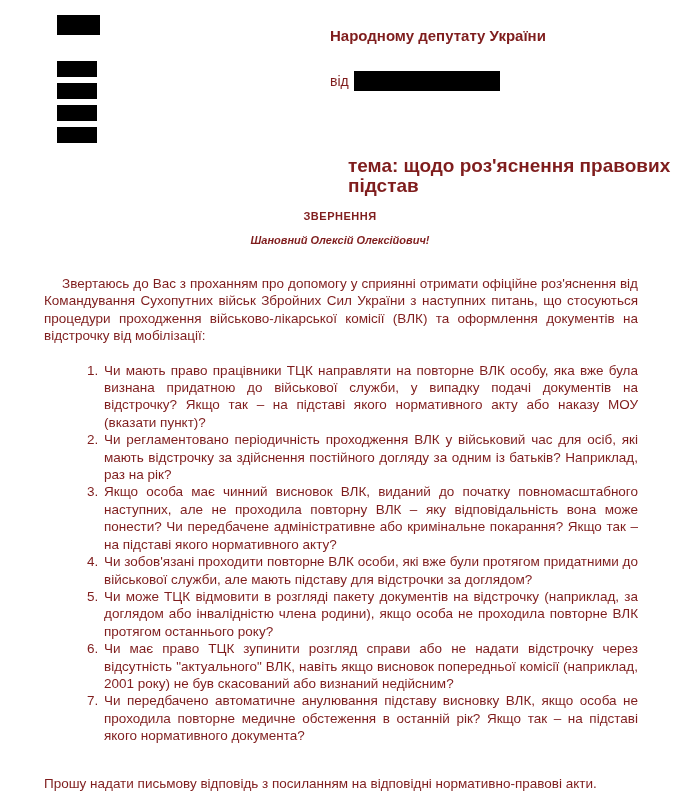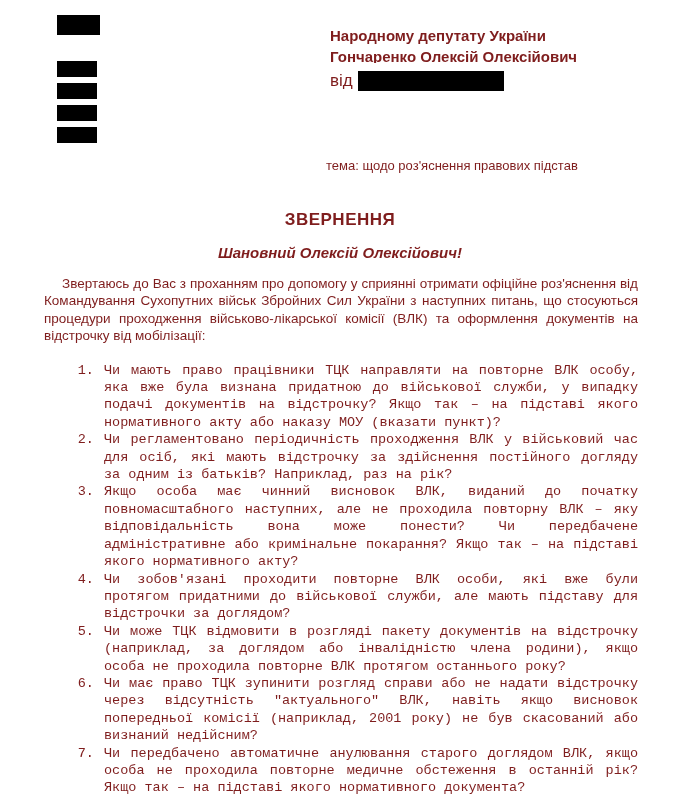--- a/index.html
+++ b/index.html
@@ -16,70 +16,68 @@
 
   .recipient-block {
     position:absolute; left:330px; top:16px;
     font-size:15px; font-weight:bold; line-height:22px;
     white-space:nowrap;
   }
   .recipient-line2 { height:16px; overflow:hidden; line-height:19px; }
   .from-line {
     position:absolute; left:330px; top:62px;
     display:flex; align-items:center;
-    font-size:17px; font-weight:normal;
+    font-size:14px; font-weight:normal;
   }
   .from-line .redaction-inline {
     display:inline-block; background:#000;
     width:146px; height:20px; margin-left:5px;
   }
 
   .subject-block {
-    position:absolute; left:326px; top:147px;
-    font-size:13px; line-height:20px; font-weight:normal;
+    position:absolute; left:348px; top:147px;
+    font-size:19px; line-height:20px; font-weight:bold;
   }
 
   .doc-title {
     position:absolute; left:0; top:201px; width:680px;
-    text-align:center; font-size:17px; font-weight:bold;
+    text-align:center; font-size:11px; font-weight:bold;
     letter-spacing:0.5px;
   }
   .salutation {
-    position:absolute; left:0; top:235px; width:680px;
-    text-align:center; font-size:15px; font-weight:bold; font-style:italic;
+    position:absolute; left:0; top:225px; width:680px;
+    text-align:center; font-size:11px; font-weight:bold; font-style:italic;
   }
 
   .doc-body {
     position:absolute; left:44px; top:266px; width:594px;
     font-size:13.5px; line-height:17.4px; text-align:justify;
   }
   .intro { margin:0; text-indent:18px; }
   .questions {
     margin:17px 0 0 0;
     padding-left:58px;
-    font-family:Liberation Mono, monospace;
   }
   .questions li { margin:0; padding-left:2px; }
   .closing { margin:30px 0 0 0; }
   .signoff { margin:16px 0 0 0; font-weight:bold; }
 </style>
 </head>
 <body>
 
 <div class="page">
 
   <div class="redaction" style="left:57px;top:6px;width:43px;height:20px"></div>
   <div class="redaction" style="left:57px;top:52px;width:40px;height:16px"></div>
   <div class="redaction" style="left:57px;top:74px;width:40px;height:16px"></div>
   <div class="redaction" style="left:57px;top:96px;width:40px;height:16px"></div>
   <div class="redaction" style="left:57px;top:118px;width:40px;height:16px"></div>
 
   <div class="recipient-block">
     <div>Народному депутату України</div>
-    <div class="recipient-line2">Гончаренко Олексій Олексійович</div>
   </div>
   <div class="from-line">
     <span>від</span>
     <span class="redaction-inline"></span>
   </div>
 
   <div class="subject-block">
     <div>тема: щодо роз'яснення правових підстав</div>
   </div>
 
@@ -88,18 +86,19 @@
 
   <div class="doc-body">
     <p class="intro">Звертаюсь до Вас з проханням про допомогу у сприянні отримати офіційне роз'яснення від Командування Сухопутних військ Збройних Сил України з наступних питань, що стосуються процедури проходження військово-лікарської комісії (ВЛК) та оформлення документів на відстрочку від мобілізації:</p>
     <ol class="questions">
       <li>Чи мають право працівники ТЦК направляти на повторне ВЛК особу, яка вже була визнана придатною до військової служби, у випадку подачі документів на відстрочку? Якщо так – на підставі якого нормативного акту або наказу МОУ (вказати пункт)?</li>
       <li>Чи регламентовано періодичність проходження ВЛК у військовий час для осіб, які мають відстрочку за здійснення постійного догляду за одним із батьків? Наприклад, раз на рік?</li>
       <li>Якщо особа має чинний висновок ВЛК, виданий до початку повномасштабного наступних, але не проходила повторну ВЛК – яку відповідальність вона може понести? Чи передбачене адміністративне або кримінальне покарання? Якщо так – на підставі якого нормативного акту?</li>
       <li>Чи зобов'язані проходити повторне ВЛК особи, які вже були протягом придатними до військової служби, але мають підставу для відстрочки за доглядом?</li>
       <li>Чи може ТЦК відмовити в розгляді пакету документів на відстрочку (наприклад, за доглядом або інвалідністю члена родини), якщо особа не проходила повторне ВЛК протягом останнього року?</li>
       <li>Чи має право ТЦК зупинити розгляд справи або не надати відстрочку через відсутність "актуального" ВЛК, навіть якщо висновок попередньої комісії (наприклад, 2001 року) не був скасований або визнаний недійсним?</li>
-      <li>Чи передбачено автоматичне анулювання старого доглядом ВЛК, якщо особа не проходила повторне медичне обстеження в останній рік? Якщо так – на підставі якого нормативного документа?</li>
+      <li>Чи передбачено автоматичне анулювання підставу висновку ВЛК, якщо особа не проходила повторне медичне обстеження в останній рік? Якщо так – на підставі якого нормативного документа?</li>
     </ol>
+    <p class="closing">Прошу надати письмову відповідь з посиланням на відповідні нормативно-правові акти.</p>
     <p class="signoff">З повагою</p>
   </div>
 
 </div>
 
 </body></html>

